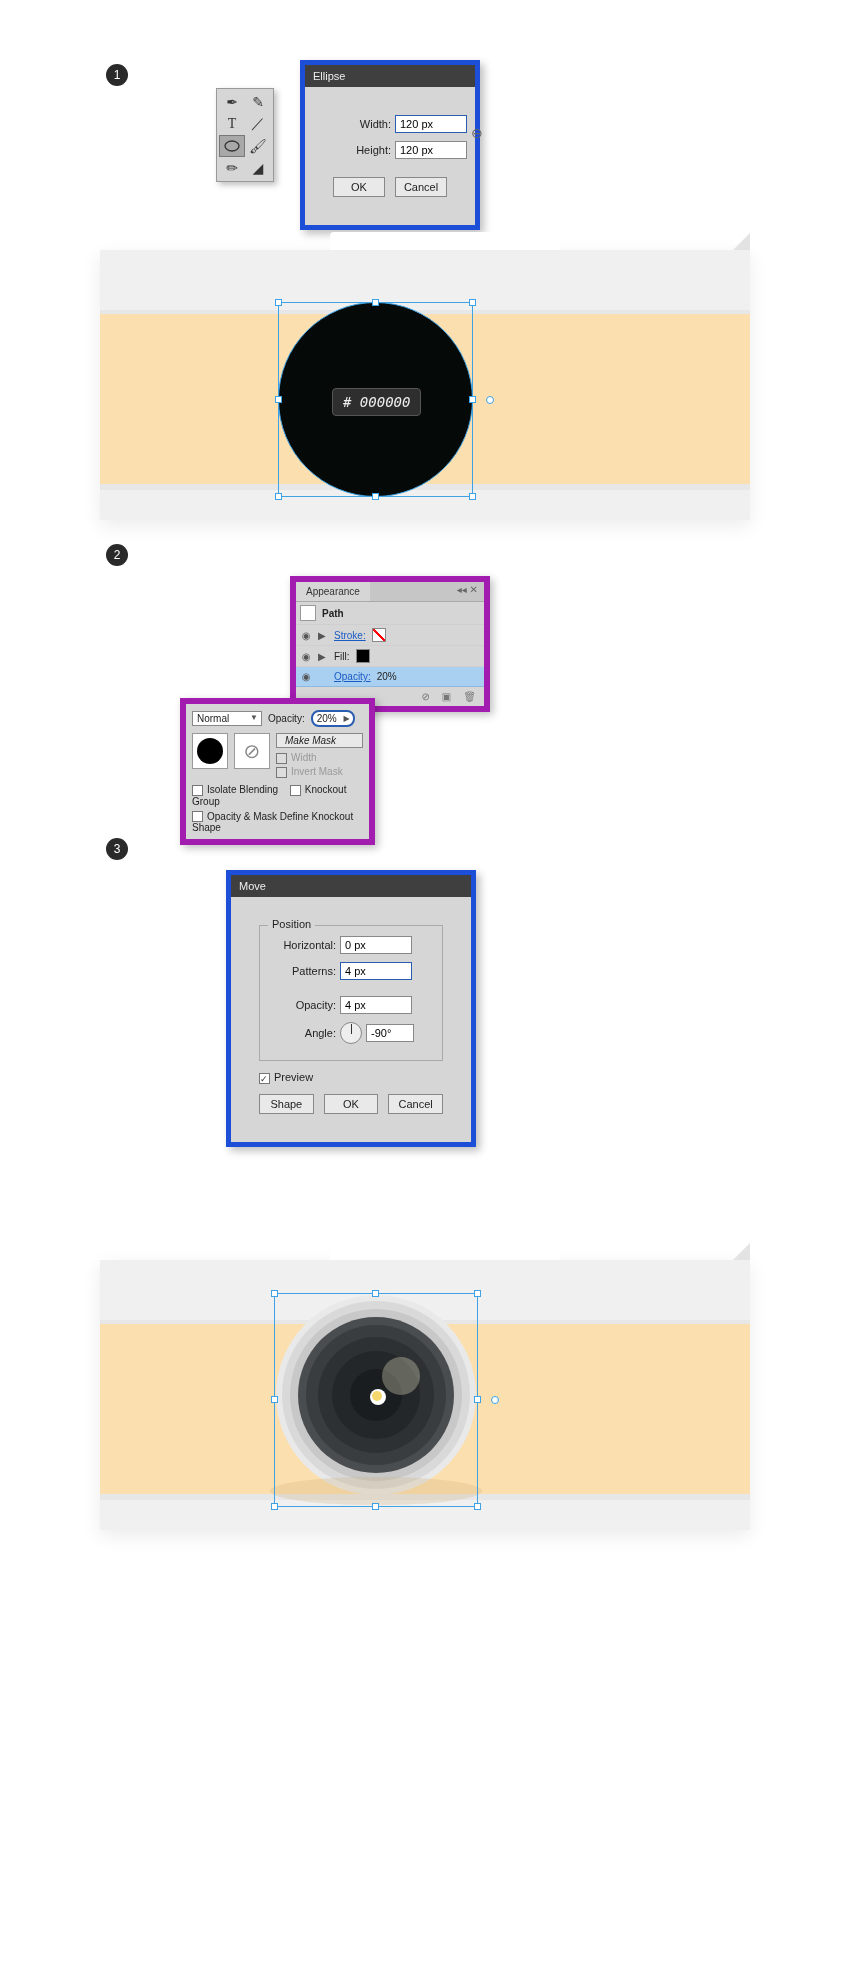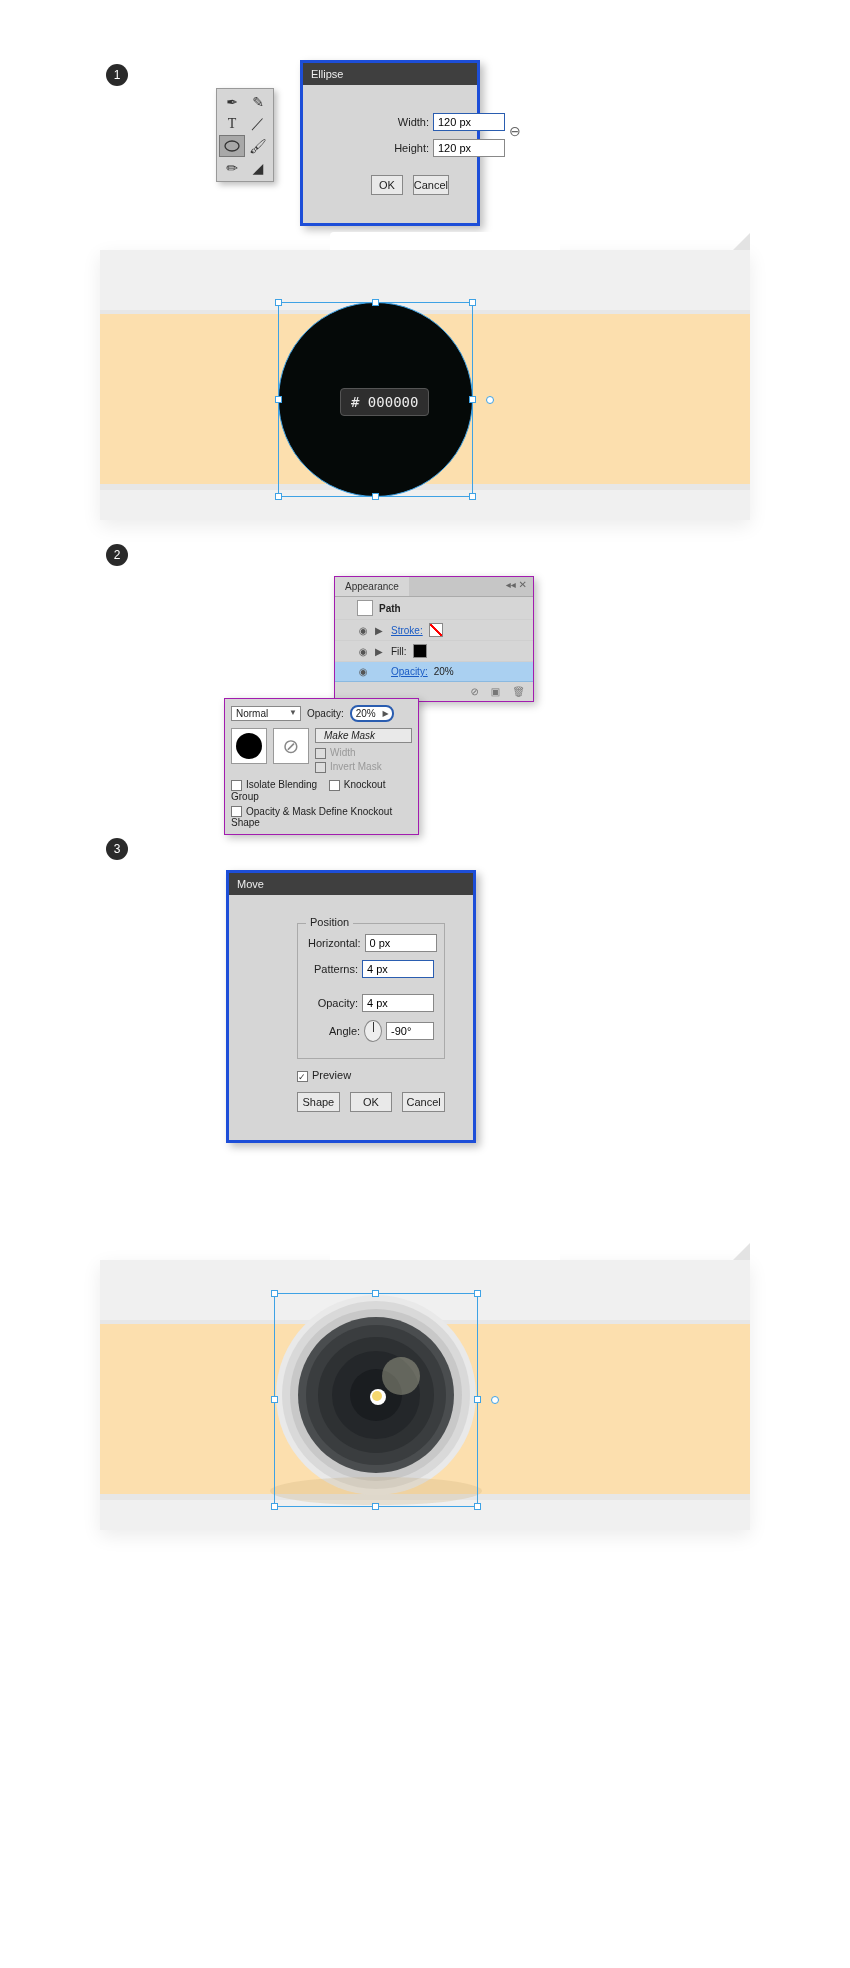--- a/index.html
+++ b/index.html
@@ -36,30 +36,30 @@
     width: 26px; height: 22px;
     display: flex; align-items: center; justify-content: center;
     font-size: 14px; color: #333;
   }
   .tool.sel { background: #a8a8a8; border:1px solid #777; }
 
   
   .dialog {
     position: absolute;
     background: #d6d6d6;
-    border: 3px solid #1d4ed8;
+    border: 5px solid #1d4ed8;
     box-shadow: 4px 4px 8px rgba(0,0,0,.25);
   }
   .dialog-title {
     background: #3f3f3f;
     color: #eee;
     padding: 5px 8px;
     font-size: 11px;
   }
-  .dialog-body { padding: 28px; font-size: 11px; margin-left: 40px; }
+  .dialog-body { padding: 28px; font-size: 11px; }
   .field-row { display:flex; align-items:center; margin-bottom:8px; gap:4px; }
   .field-row label { width: 58px; text-align: right; }
   .field-row.wide label { width: 66px; }
   .dinput {
     border: 1px solid #888;
     background:#fff;
     padding:2px 4px;
     font-size:11px;
     width: 72px;
   }
@@ -111,29 +111,28 @@
   .color-chip{
     position:absolute;background:rgba(50,50,50,.92);color:#eee;
     padding:5px 10px;border-radius:4px;font-family:monospace;font-size:14px;
     border:1px solid #555;
   }
 
   
   .panel {
     position:absolute;
     background:#d6d6d6;
-    border:1px solid #a21caf;
+    border:6px solid #a21caf;
     box-shadow:3px 3px 8px rgba(0,0,0,.25);
     font-size:10px;
-    margin-left:44px;
   }
   .panel-titlebar{display:flex;background:#c6c6c6;border-bottom:1px solid #aaa;}
   .panel-tab{padding:4px 10px;background:#d6d6d6;color:#333;}
   .panel-menuicon{margin-left:auto;padding:2px 6px;color:#666;font-size:10px;}
-  .panel-row{display:flex;align-items:center;padding:3px 22px;border-bottom:1px solid #cfcfcf;gap:6px;min-height:20px;}
+  .panel-row{display:flex;align-items:center;padding:3px 4px;border-bottom:1px solid #cfcfcf;gap:6px;min-height:20px;}
   .panel-row.sel{background:#aad0f1;border-bottom:1px solid #8bb9e0;}
   .eye{width:12px;text-align:center;color:#555;}
   .tri{width:10px;color:#555;}
   .swatch{width:14px;height:14px;border:1px solid #888;background:#000;}
   .swatch.none{background:linear-gradient(to top right,#fff 0%,#fff 45%,red 45%,red 55%,#fff 55%);}
   .panel-foot{display:flex;justify-content:flex-end;gap:12px;padding:4px 8px;color:#777;}
 
   
   .tpanel .toprow{display:flex;align-items:center;gap:6px;padding:6px;}
   .combo{border:1px solid #888;background:#fff;padding:1px 16px 1px 4px;position:relative;font-size:10px;}
@@ -212,21 +211,21 @@
 
   <div class="canvas" style="top:250px;">
     <div class="cam-notch"></div>
     <div class="cam-top-triangle"></div>
     <div class="cam-top"></div>
     <div class="cam-band"></div>
     <div class="cam-bottom"></div>
     <div class="cam-div1"></div>
     <div class="cam-div2"></div>
     <div class="black-circle" style="top:52px;left:178px;width:195px;height:195px;"></div>
-    <div class="color-chip" style="top:138px;left:240px;"># 000000</div>
+    <div class="color-chip" style="top:138px;left:232px;font-style:italic;"># 000000</div>
     <div class="bbox" style="top:52px;left:178px;width:195px;height:195px;">
       <div class="handle tl"></div>
       <div class="handle tm"></div>
       <div class="handle tr"></div>
       <div class="handle ml"></div>
       <div class="handle mr"></div>
       <div class="handle bl"></div>
       <div class="handle bm"></div>
       <div class="handle br"></div>
       <div class="sidehandle"></div>

